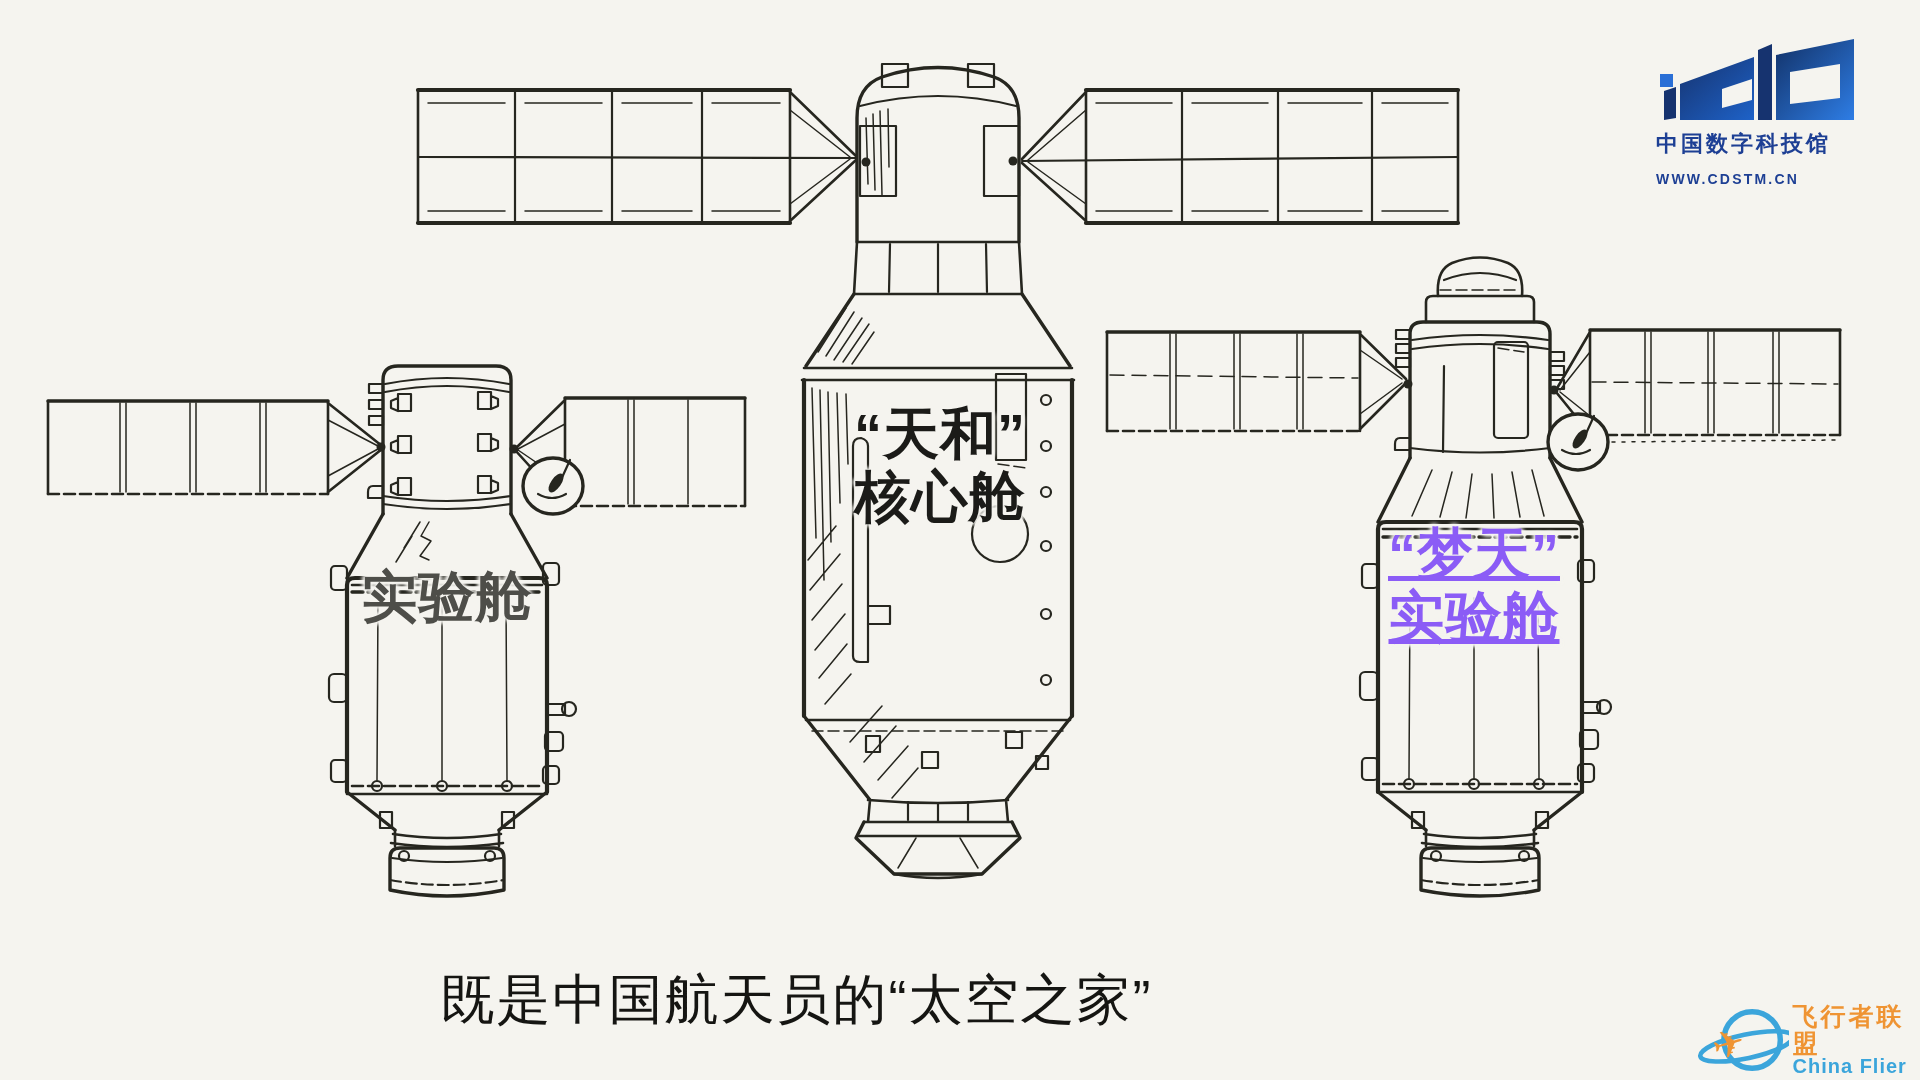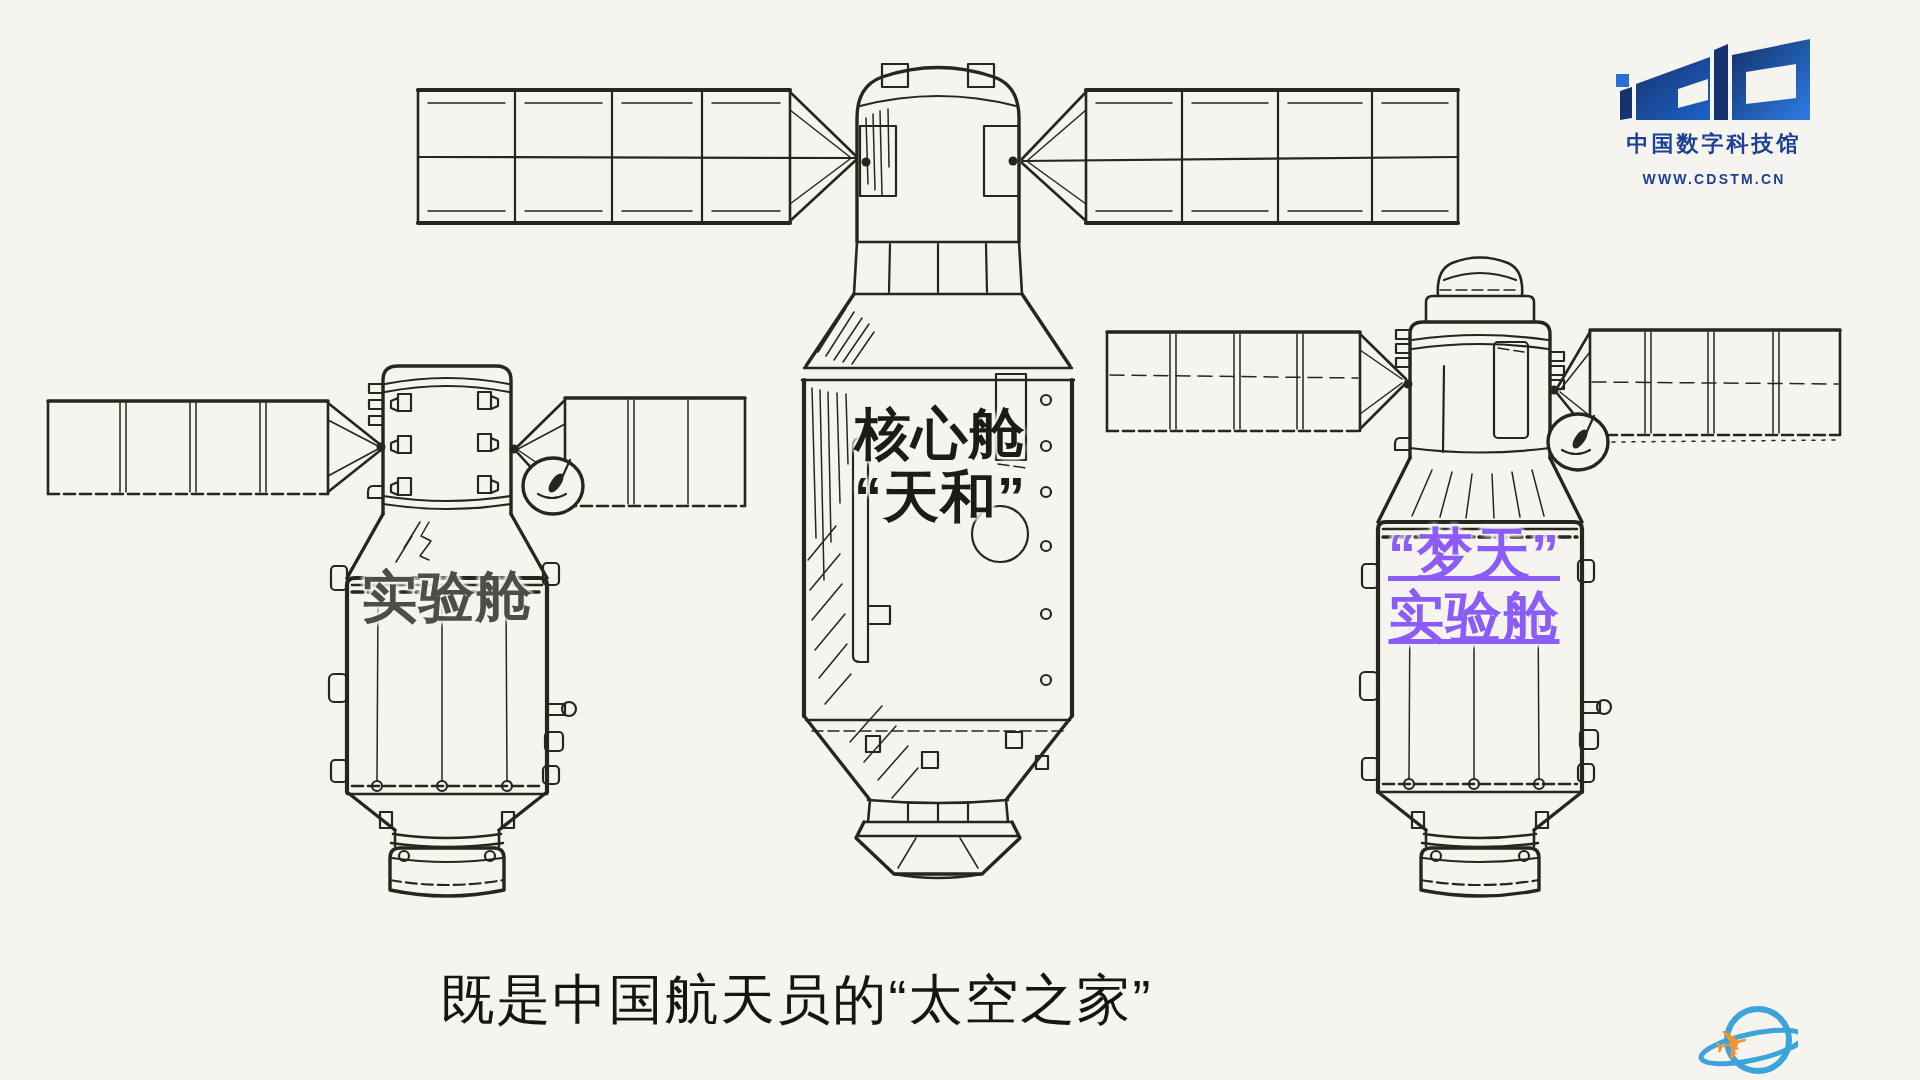--- a/index.html
+++ b/index.html
@@ -26,21 +26,21 @@
     font-size:56px;line-height:63px;letter-spacing:1px;
     text-shadow:0 0 5px #f5f4ef,0 0 5px #f5f4ef,2px 2px 4px #f5f4ef,-2px -2px 4px #f5f4ef;}
   .label-wentian{left:307px;top:565px;color:#4e4e49;}
   .label-tianhe{left:800px;top:402px;color:#1b1b18;}
   .label-mengtian{left:1334px;top:522px;color:#8b5cf6;text-decoration:underline;}
 
   .caption{position:absolute;left:0;top:964px;width:1593px;text-align:center;
     color:#151512;font-size:54px;font-weight:500;letter-spacing:2px;}
 
   
-  .cdstm{position:absolute;left:1608px;top:34px;width:212px;text-align:center;}
+  .cdstm{position:absolute;left:1656px;top:34px;width:212px;}
   .cdstm-title{font-size:22px;font-weight:bold;letter-spacing:3px;margin-top:3px;}
   .cdstm-url{font-size:14px;font-weight:bold;letter-spacing:2.2px;margin-top:12px;}
 
   
   .flier{position:absolute;left:1692px;top:1000px;width:228px;display:flex;align-items:center;}
   .flier-text{margin-left:4px;line-height:1.05;}
   .flier-cn{font-size:25px;font-weight:bold;letter-spacing:3px;}
   .flier-en{font-size:20px;font-weight:bold;letter-spacing:1px;}
 </style>
 </head>
@@ -287,22 +287,22 @@
       <circle class="ln" cx="1436" cy="856" r="5"></circle>
       <circle class="ln" cx="1524" cy="856" r="5"></circle>
     </g>
   </svg>
 
   <div class="module-label label-wentian">
     <div>实验舱</div>
   </div>
 
   <div class="module-label label-tianhe">
+    <div>“天和”</div>
     <div>核心舱</div>
-    <div>“天和”</div>
   </div>
 
   <div class="module-label label-mengtian">
     <div>“梦天”</div>
     <div>实验舱</div>
   </div>
 
   <div class="caption">既是中国航天员的“太空之家”</div>
 
   <div class="cdstm">
@@ -328,15 +328,19 @@
     <div class="cdstm-title" style="color:#1d3f94">中国数字科技馆</div>
     <div class="cdstm-url" style="color:#1d3f94">WWW.CDSTM.CN</div>
   </div>
 
   <div class="flier">
     <svg width="106" height="80" viewBox="0 0 106 80">
       <circle cx="66" cy="40" r="31" fill="none" stroke="#3ba5db" stroke-width="6"></circle>
       <ellipse cx="60" cy="47" rx="52" ry="13" fill="none" stroke="#3ba5db" stroke-width="5" transform="rotate(-12 60 47)"></ellipse>
       <text x="40" y="54" font-size="42" fill="#ef9433" transform="rotate(-16 58 42)" text-anchor="middle">✈</text>
     </svg>
+    <div class="flier-text">
+      <div class="flier-cn" style="color:#ef9433">飞行者联盟</div>
+      <div class="flier-en" style="color:#3ba5db">China Flier</div>
+    </div>
   </div>
 
 </div>
 
 </body></html>

